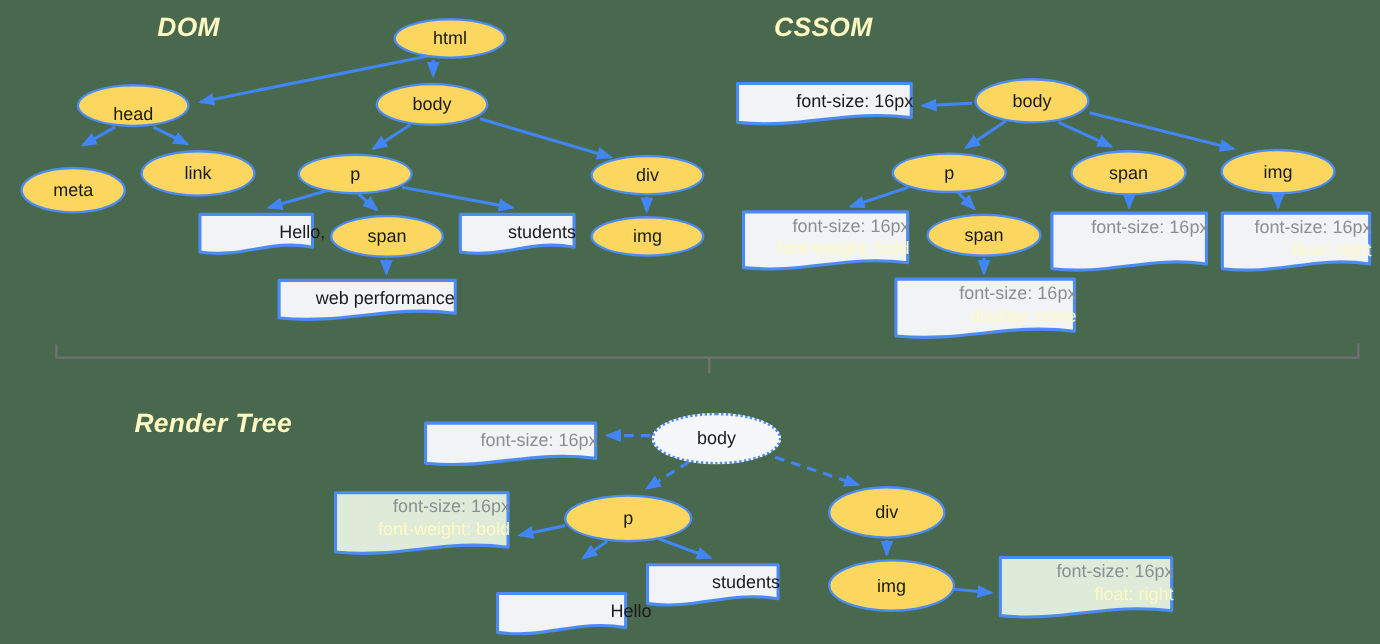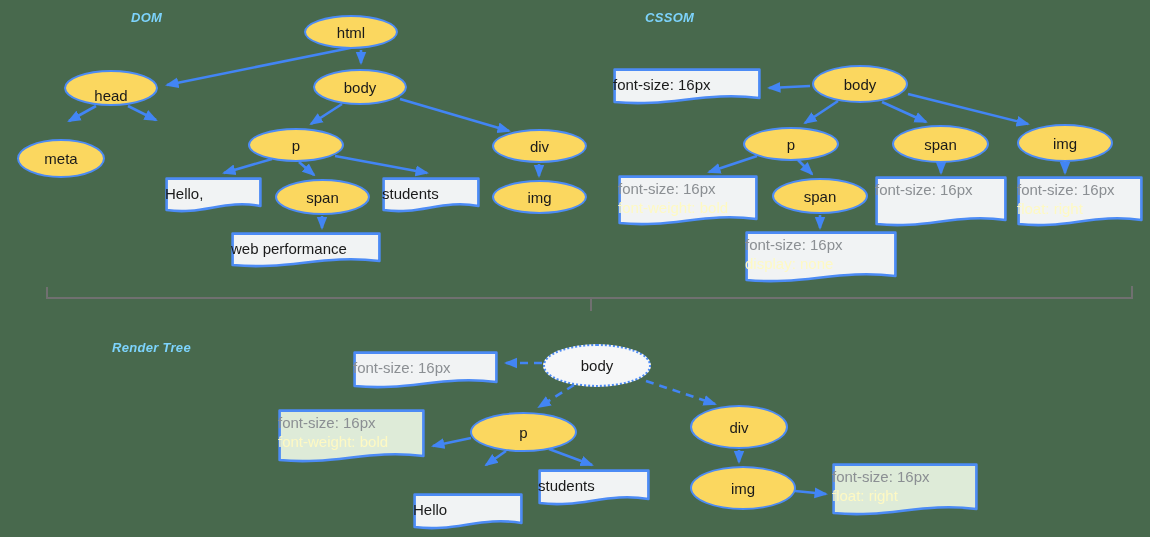--- a/index.html
+++ b/index.html
@@ -9,39 +9,39 @@
   }
   #canvas{
     position:relative;
     width:1150px;height:537px;
     overflow:hidden;
     background:#48694D;
   }
   #arrow-layer{position:absolute;left:0;top:0;z-index:0;}
   .section-title{
     position:absolute;
-    font-size:13px;font-weight:bold;font-style:italic;
-    color:#7dd3fc;letter-spacing:.3px;z-index:2;
+    font-size:22px;font-weight:bold;font-style:italic;
+    color:#fef9c3;letter-spacing:.3px;z-index:2;
   }
   .ellipse{
     position:absolute;z-index:1;
     background:#FBD75F;
     border:2.5px solid #4C8BF5;
     border-radius:50%;
     display:flex;align-items:center;justify-content:center;
     font-size:15px;color:#1a1a1a;
     box-sizing:border-box;
   }
   .ellipse.white{
     background:#F6F7F8;
     border:2.5px dotted #4C8BF5;
   }
   .note{
     position:absolute;z-index:1;
-    text-align:left;
+    text-align:right;
     font-size:15px;color:#1a1a1a;
     box-sizing:border-box;
   }
   .note .note-bg{position:absolute;left:0;top:0;z-index:0;overflow:visible;}
   .note .txt{position:relative;z-index:1;display:block;line-height:19px;}
   .note.single .txt{margin-top:7px;}
   .note.double .txt.l1{margin-top:4px;}
   .dim{color:#8B8F93;}
   .strong{color:#fef9c3;}
 </style>
@@ -95,31 +95,34 @@
     <g stroke="#707070" stroke-width="2" fill="none">
       <path d="M47,287 L47,298 L1132,298 L1132,286"></path>
       <path d="M591,298 L591,311"></path>
     </g>
   </svg>
 
   <div class="section-title" style="left:131px;top:10px;">DOM</div>
   <div class="section-title" style="left:645px;top:10px;">CSSOM</div>
   <div class="section-title" style="left:112px;top:340px;">Render Tree</div>
 
-  <div class="ellipse" style="left:304px;top:15px;width:94px;height:34px;align-items:center;">
+  <div class="ellipse" style="left:328px;top:15px;width:94px;height:34px;align-items:center;">
       <span class="txt">html</span>
     </div>
   <div class="ellipse" style="left:64px;top:70px;width:94px;height:36px;align-items:flex-end;">
       <span class="txt">head</span>
     </div>
   <div class="ellipse" style="left:313px;top:69px;width:94px;height:36px;">
       <span class="txt">body</span>
     </div>
   <div class="ellipse" style="left:17px;top:139px;width:88px;height:39px;">
       <span class="txt">meta</span>
+    </div>
+  <div class="ellipse" style="left:117px;top:125px;width:96px;height:39px;">
+      <span class="txt">link</span>
     </div>
   <div class="ellipse" style="left:248px;top:128px;width:96px;height:34px;">
       <span class="txt">p</span>
     </div>
   <div class="ellipse" style="left:492px;top:129px;width:95px;height:34px;">
       <span class="txt">div</span>
     </div>
   <div class="ellipse" style="left:275px;top:179px;width:95px;height:36px;">
       <span class="txt">span</span>
     </div>

